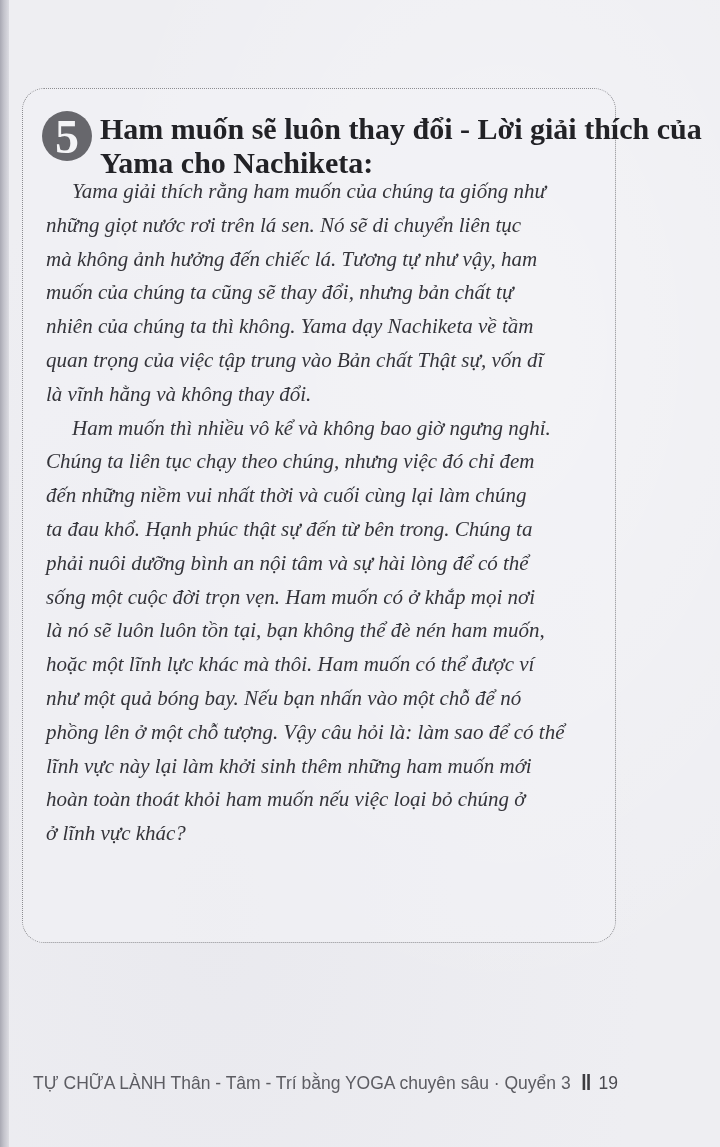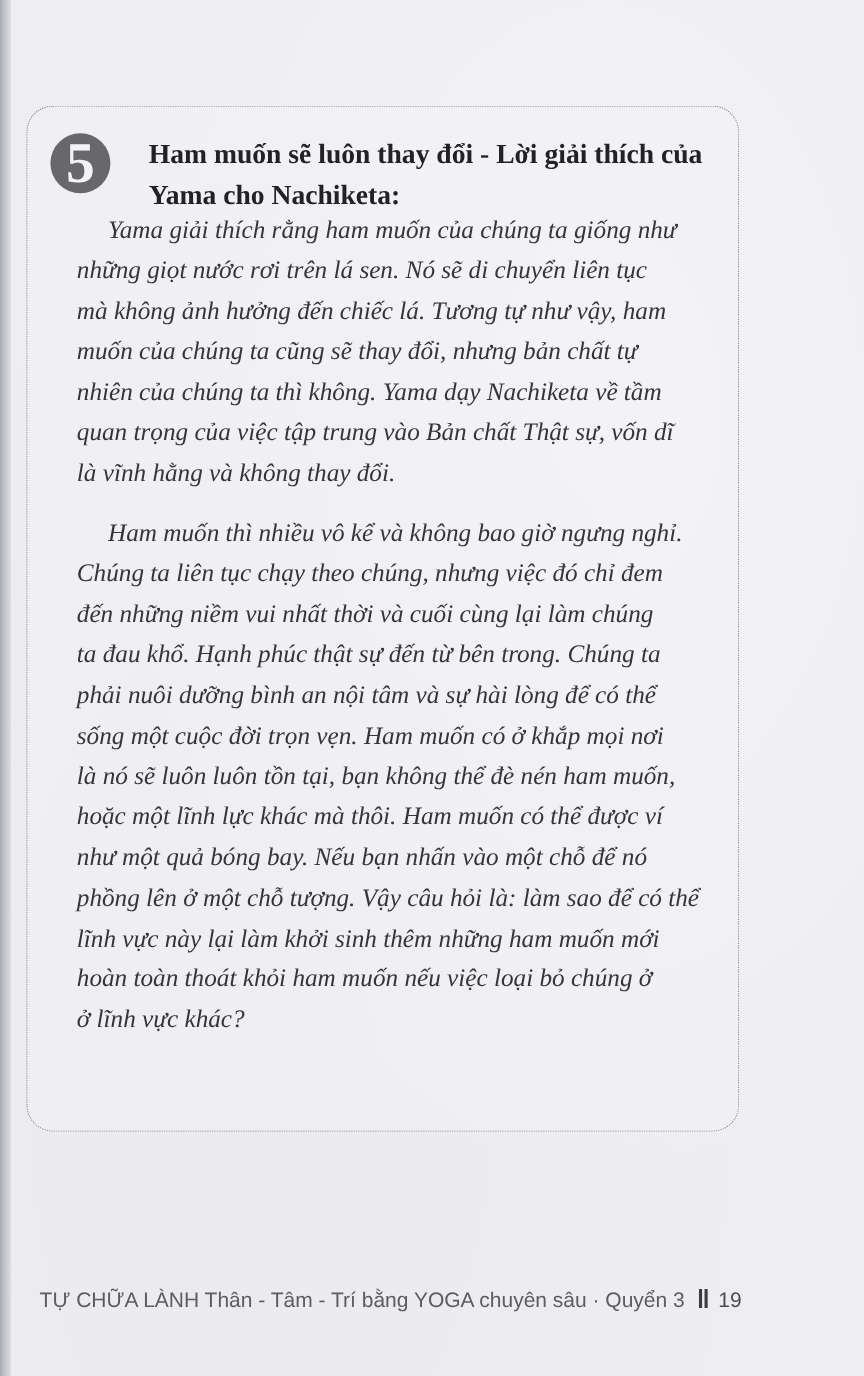--- a/index.html
+++ b/index.html
@@ -58,46 +58,46 @@
       font-weight: bold;
       font-size: 48px;
       line-height: 1;
     }
     .number-badge span {
       display: block;
       margin-top: 2px;
     }
     .title {
       position: absolute;
-      left: 124px;
+      left: 100px;
       top: 112px;
       width: 500px;
       font-family: "Liberation Serif", "DejaVu Serif", serif;
       font-weight: bold;
-      font-size: 23px;
+      font-size: 30px;
       line-height: 34px;
       color: #222226;
       margin: 0;
     }
     .title .line { display: block; white-space: nowrap; }
     .body-text {
       position: absolute;
-      left: 64px;
+      left: 46px;
       top: 175px;
       width: 548px;
       font-family: "Liberation Serif", "DejaVu Serif", serif;
       font-style: italic;
       font-size: 21px;
       line-height: 33.8px;
       color: #34343a;
     }
     .para { margin: 0; }
     .para .line { display: block; white-space: nowrap; }
     .para .line.indent { padding-left: 26px; }
-    .para + .para { margin-top: 16px; }
+    .para + .para { margin-top: 0; }
     .footer {
       position: absolute;
       left: 33px;
       top: 1070px;
       font-family: "Liberation Sans", "DejaVu Sans", sans-serif;
       font-size: 17.5px;
       color: #5c5c62;
       white-space: nowrap;
       display: flex;
       align-items: center;

